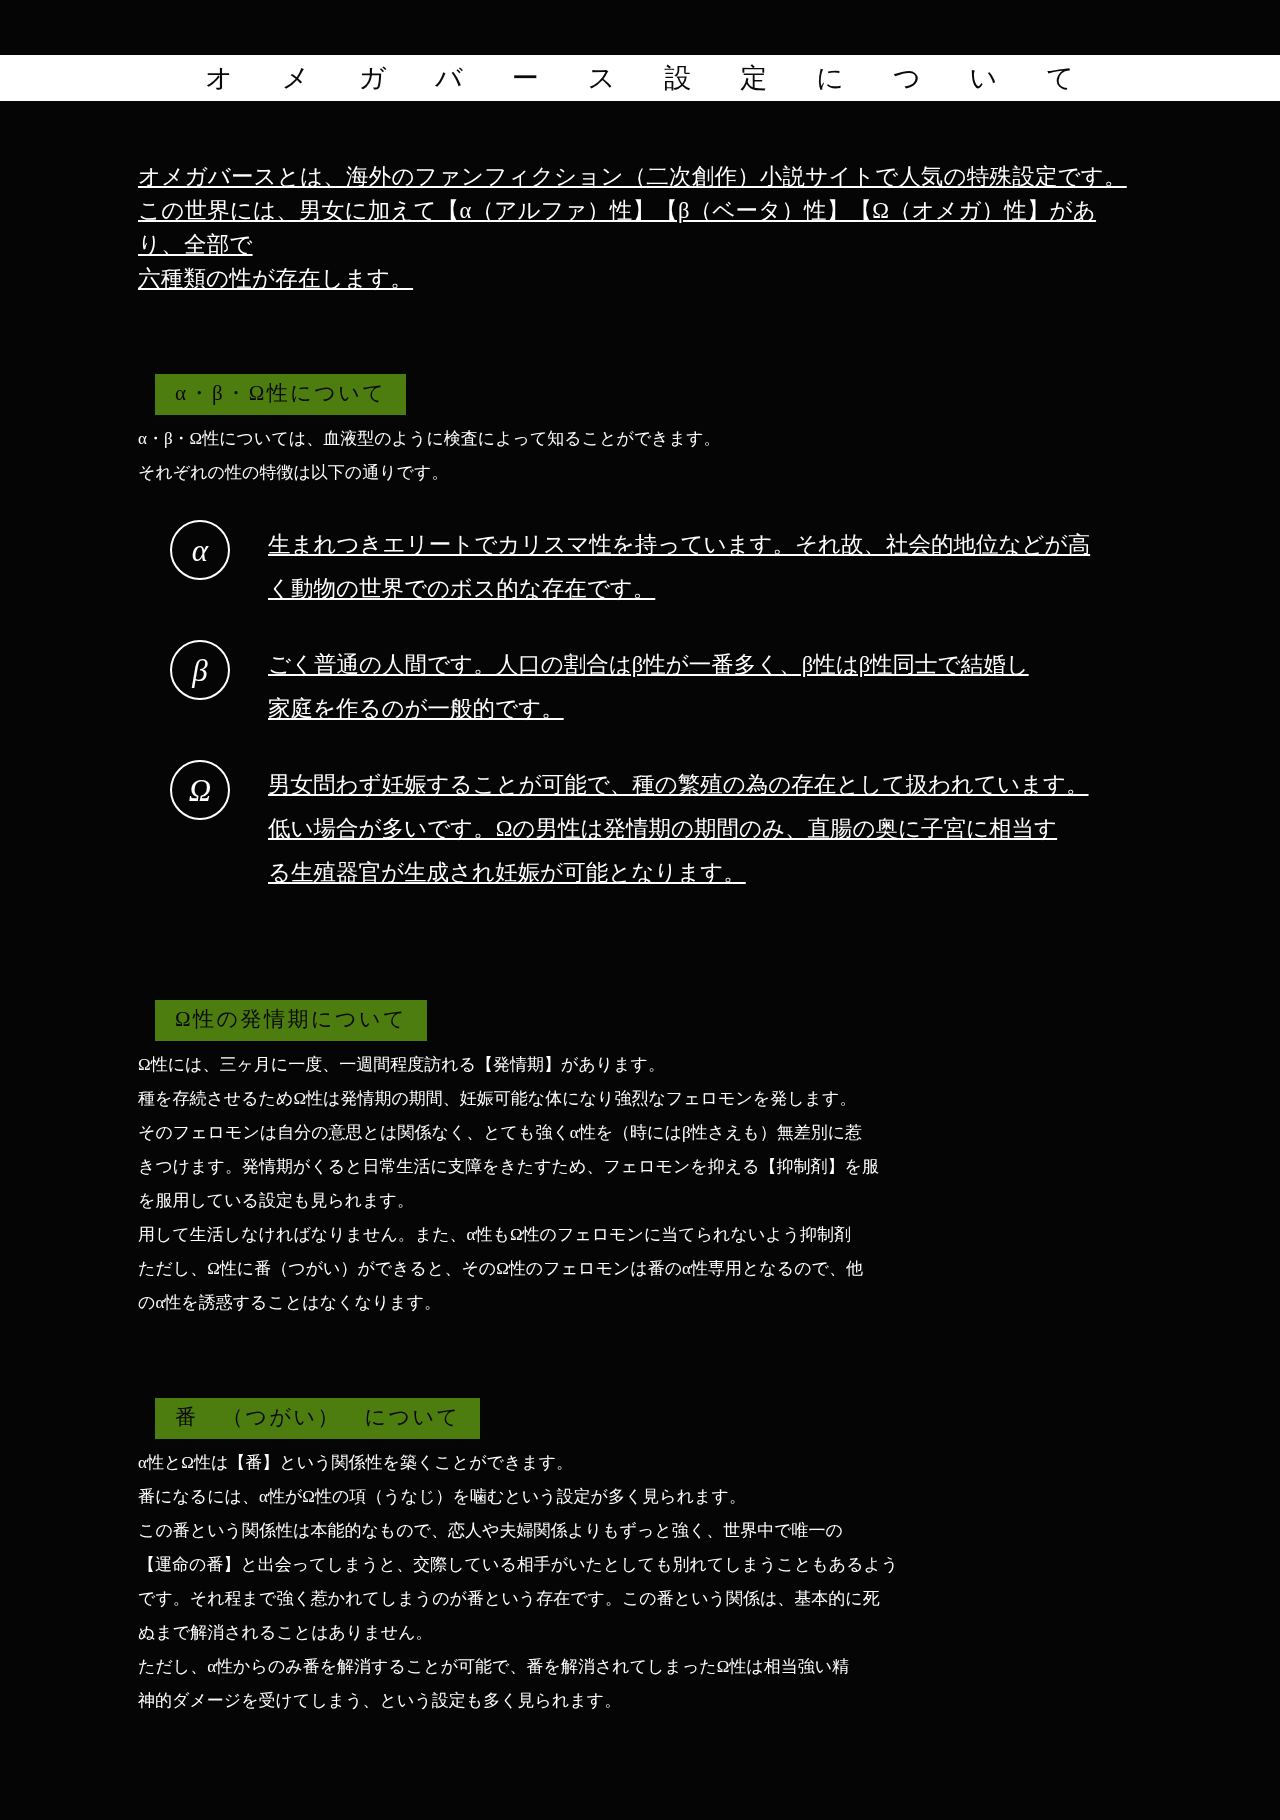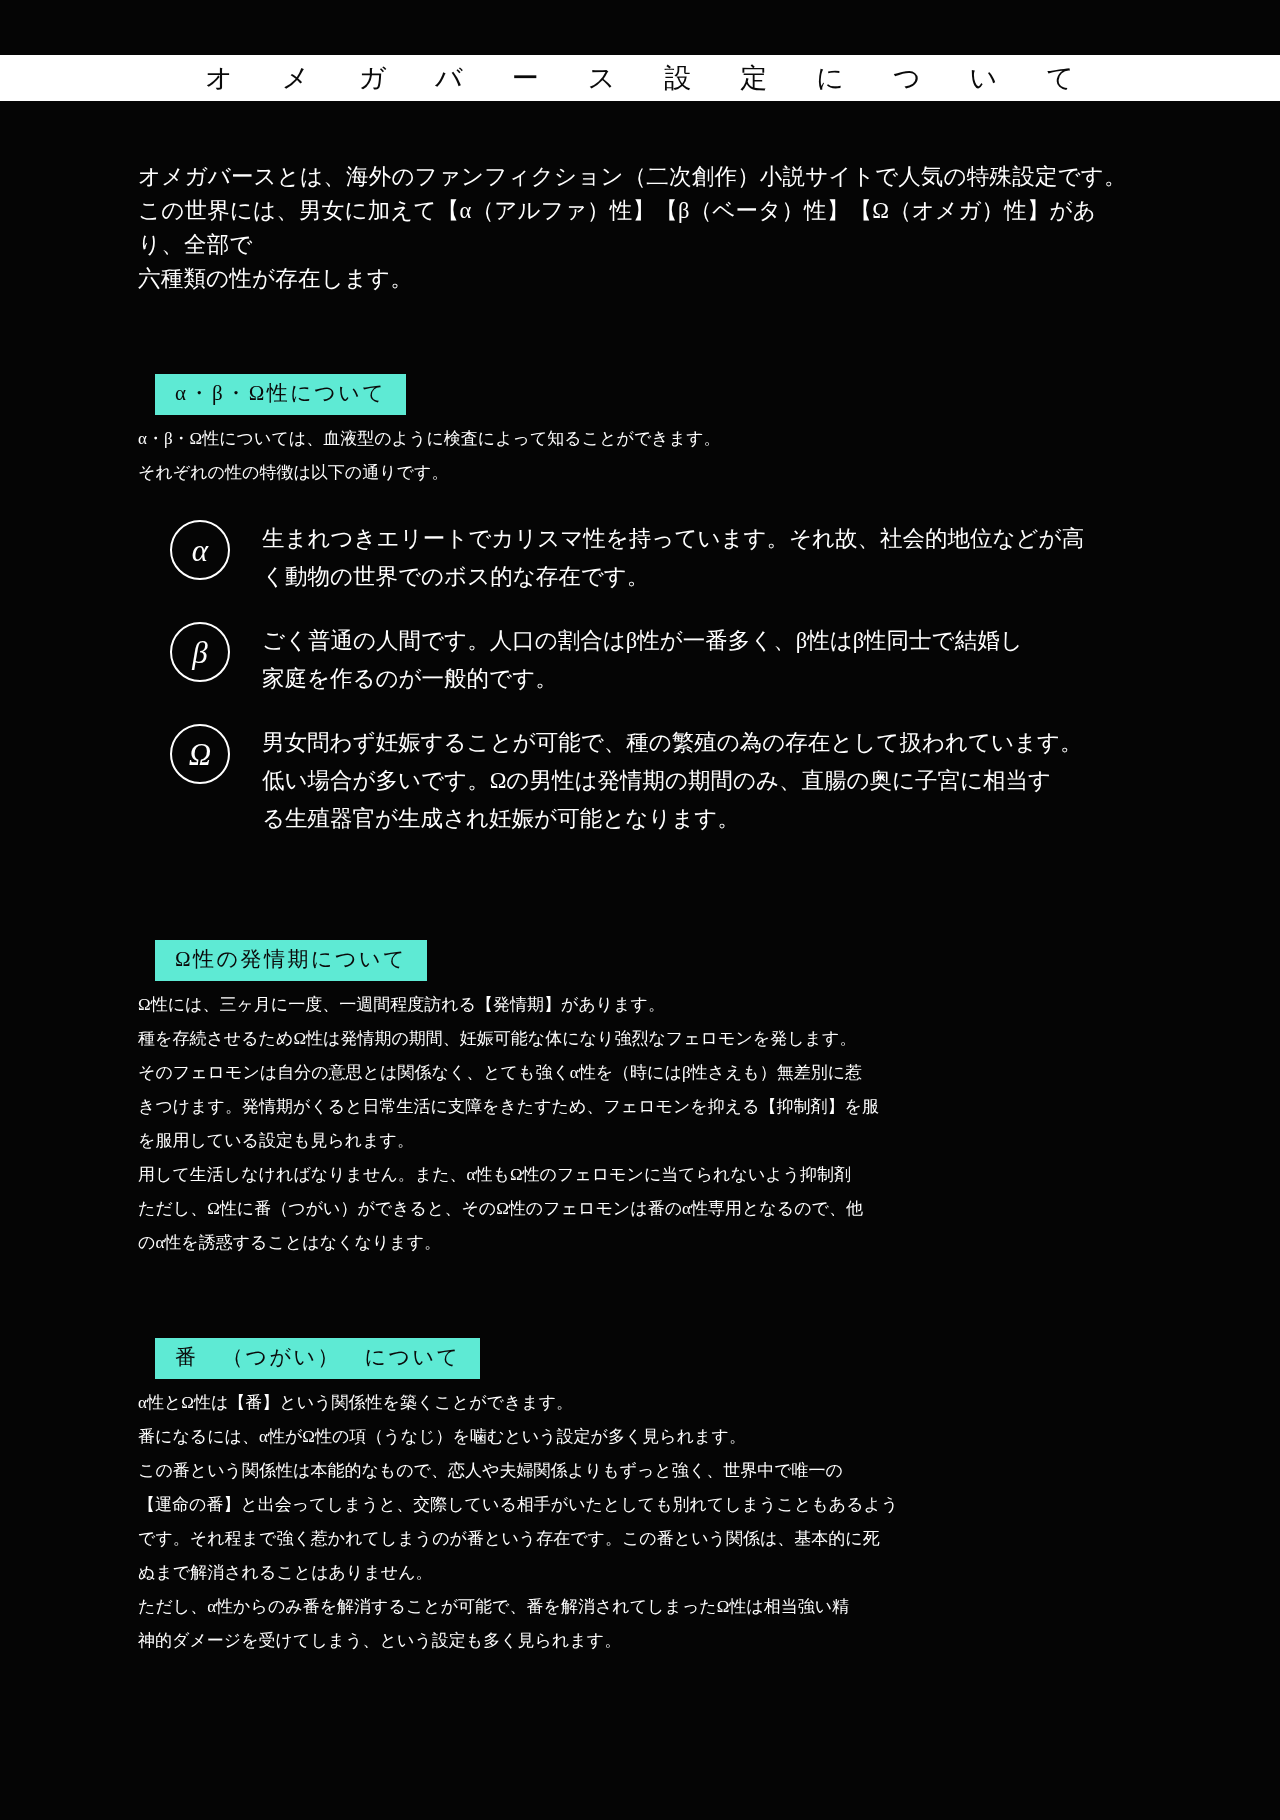--- a/index.html
+++ b/index.html
@@ -53,30 +53,31 @@
     top: 160px;
     width: 1280px;
   }
 
   .intro {
     margin: 0 0 0 138px;
     width: 1000px;
     font-size: 22.5px;
     line-height: 34px;
     letter-spacing: 0.2px;
+    text-decoration: underline;
   }
   .intro p { margin: 0; }
 
   
   .section {
     margin-top: 0;
   }
   .section-head {
     display: inline-block;
-    background: #5eead4;
+    background: #4d7c0f;
     color: #0a0a0a;
     font-size: 21px;
     line-height: 1;
     padding: 9px 20px 11px 20px;
     letter-spacing: 2.5px;
     margin-left: 155px;
   }
   .section-body {
     margin: 7px 0 0 138px;
     width: 1010px;
@@ -109,21 +110,21 @@
     font-size: 31px;
     line-height: 1;
     margin-top: 2px;
   }
   .trait-text {
     margin-left: 28px;
     font-size: 22.5px;
     line-height: 34px;
     width: 870px;
   }
-  .trait-text p { margin: 4px; }
+  .trait-text p { margin: 10px; text-decoration: underline; }
 
   .gap-lg { height: 78px; }
 </style>
 </head>
 <body>
 
 <div class="page">
 
   <div class="title-banner">
     <div class="title-text">オ　メ　ガ　バ　ー　ス　設　定　に　つ　い　て</div>

